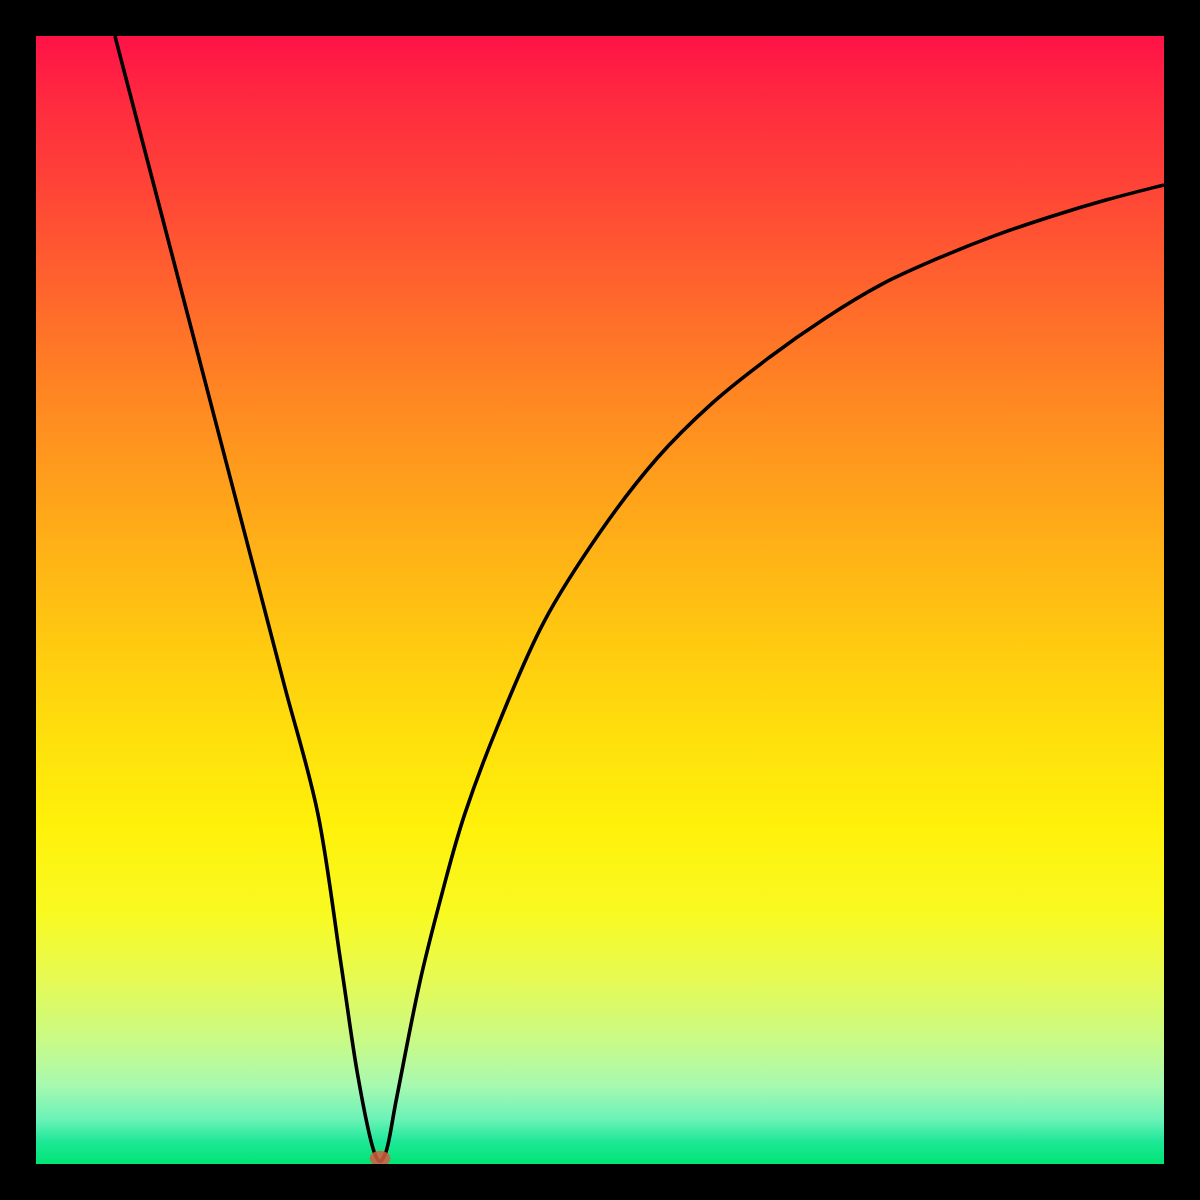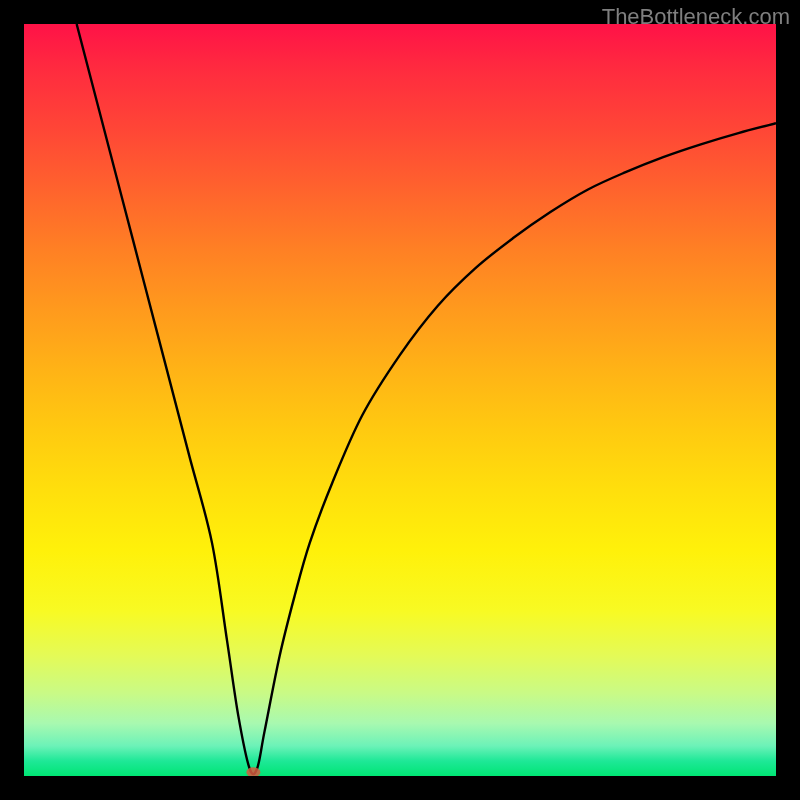--- a/index.html
+++ b/index.html
@@ -71,14 +71,13 @@
 
   <div class="plot-area">
     <div class="gradient-bg"></div>
 
     <svg class="curve-svg" viewBox="0 0 752 752" preserveAspectRatio="none">
       <path id="bottleneck-path" fill="none" stroke="#000000" stroke-width="2.4" stroke-linejoin="round" d="M 52.64 0.00 C 56.40 14.41, 67.68 57.65, 75.20 86.48 C 82.72 115.31, 90.24 144.13, 97.76 172.96 C 105.28 201.79, 112.80 230.61, 120.32 259.44 C 127.84 288.27, 135.36 317.09, 142.88 345.92 C 150.40 374.75, 157.92 403.57, 165.44 432.40 C 172.96 461.23, 181.73 488.17, 188.00 518.88 C 194.27 549.59, 198.65 587.81, 203.04 616.64 C 207.43 645.47, 210.56 670.53, 214.32 691.84 C 218.08 713.15, 222.47 735.71, 225.60 744.48 C 228.73 753.25, 230.61 750.75, 233.12 744.48 C 235.63 738.21, 236.88 725.68, 240.64 706.88 C 244.40 688.08, 250.67 654.24, 255.68 631.68 C 260.69 609.12, 265.71 590.32, 270.72 571.52 C 275.73 552.72, 279.49 537.68, 285.76 518.88 C 292.03 500.08, 299.55 480.03, 308.32 458.72 C 317.09 437.41, 327.12 412.35, 338.40 391.04 C 349.68 369.73, 363.47 349.05, 376.00 330.88 C 388.53 312.71, 401.07 296.41, 413.60 282.00 C 426.13 267.59, 438.67 255.68, 451.20 244.40 C 463.73 233.12, 476.27 223.72, 488.80 214.32 C 501.33 204.92, 513.87 196.15, 526.40 188.00 C 538.93 179.85, 551.47 172.08, 564.00 165.44 C 576.53 158.80, 589.07 153.53, 601.60 148.14 C 614.13 142.75, 626.67 137.74, 639.20 133.10 C 651.73 128.47, 664.27 124.33, 676.80 120.32 C 689.33 116.31, 701.87 112.55, 714.40 109.04 C 726.93 105.53, 745.73 100.89, 752.00 99.26"></path>
       <ellipse id="minimum-marker" rx="7" ry="5" fill="#d65a3f" fill-opacity="0.85" cx="229.36" cy="748.24"></ellipse>
     </svg>
   </div>
 
-  <div class="watermark">TheBottleneck.com</div>
 </div>
 
 </body></html>

